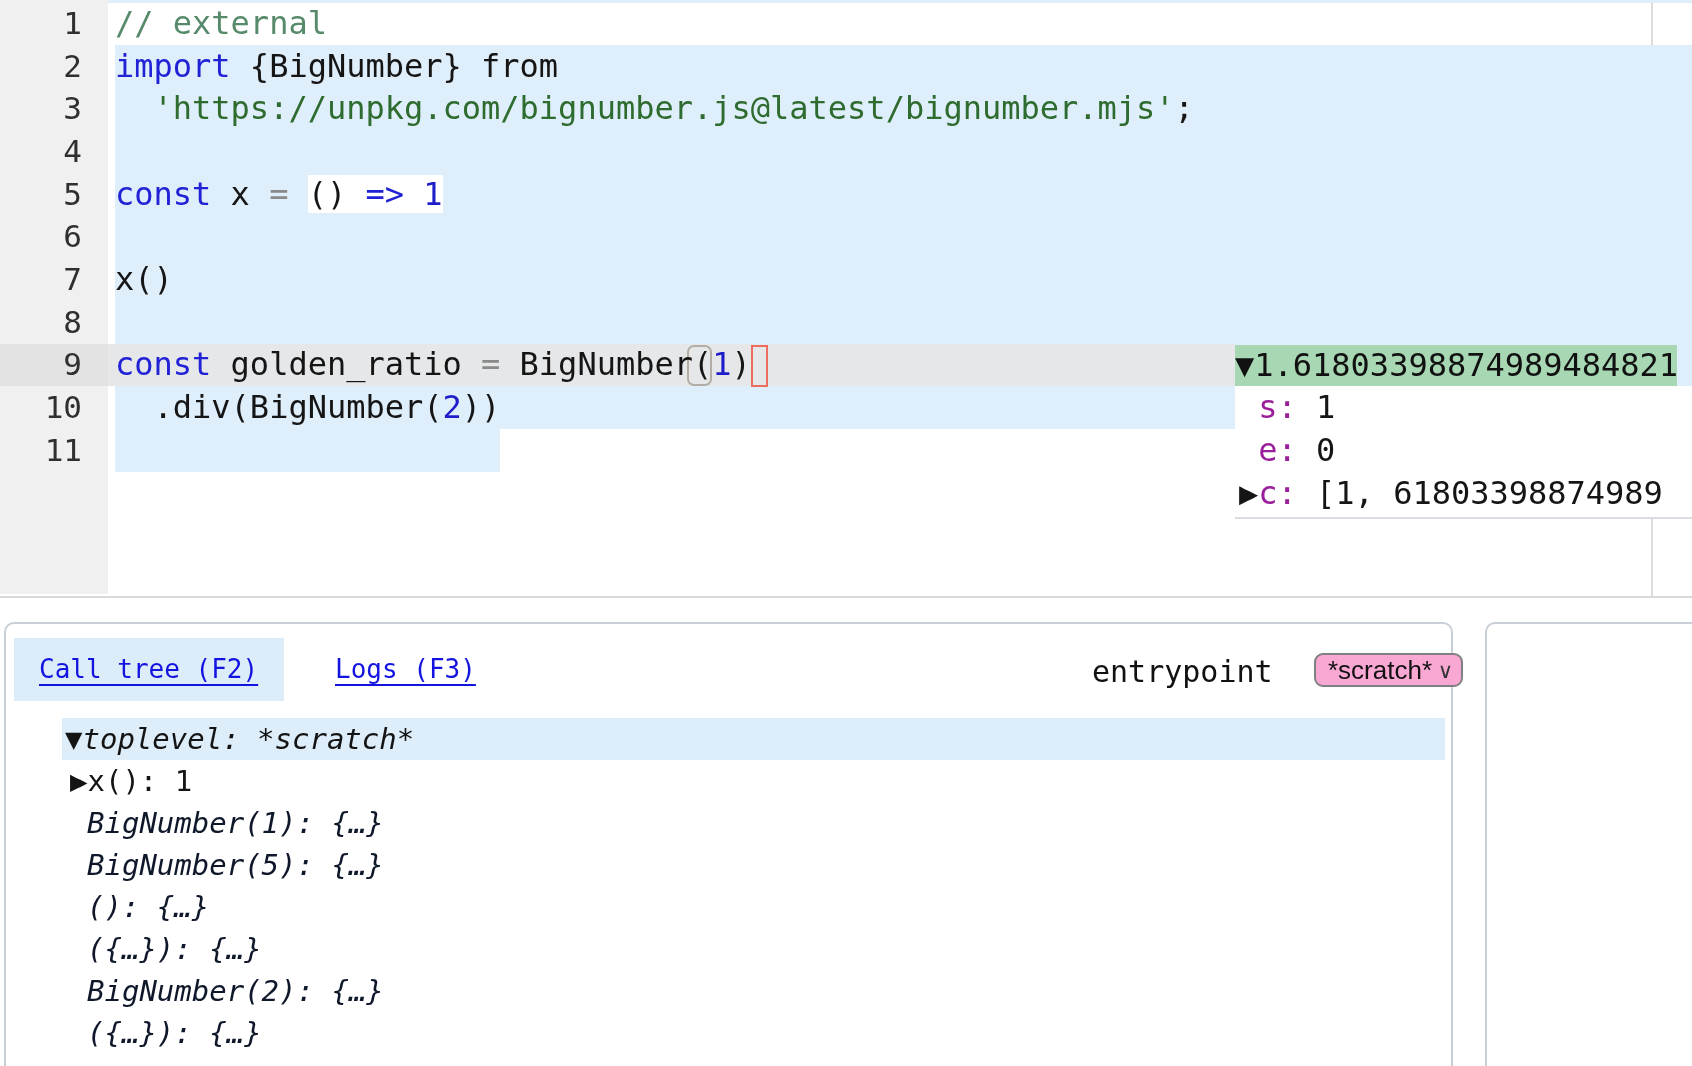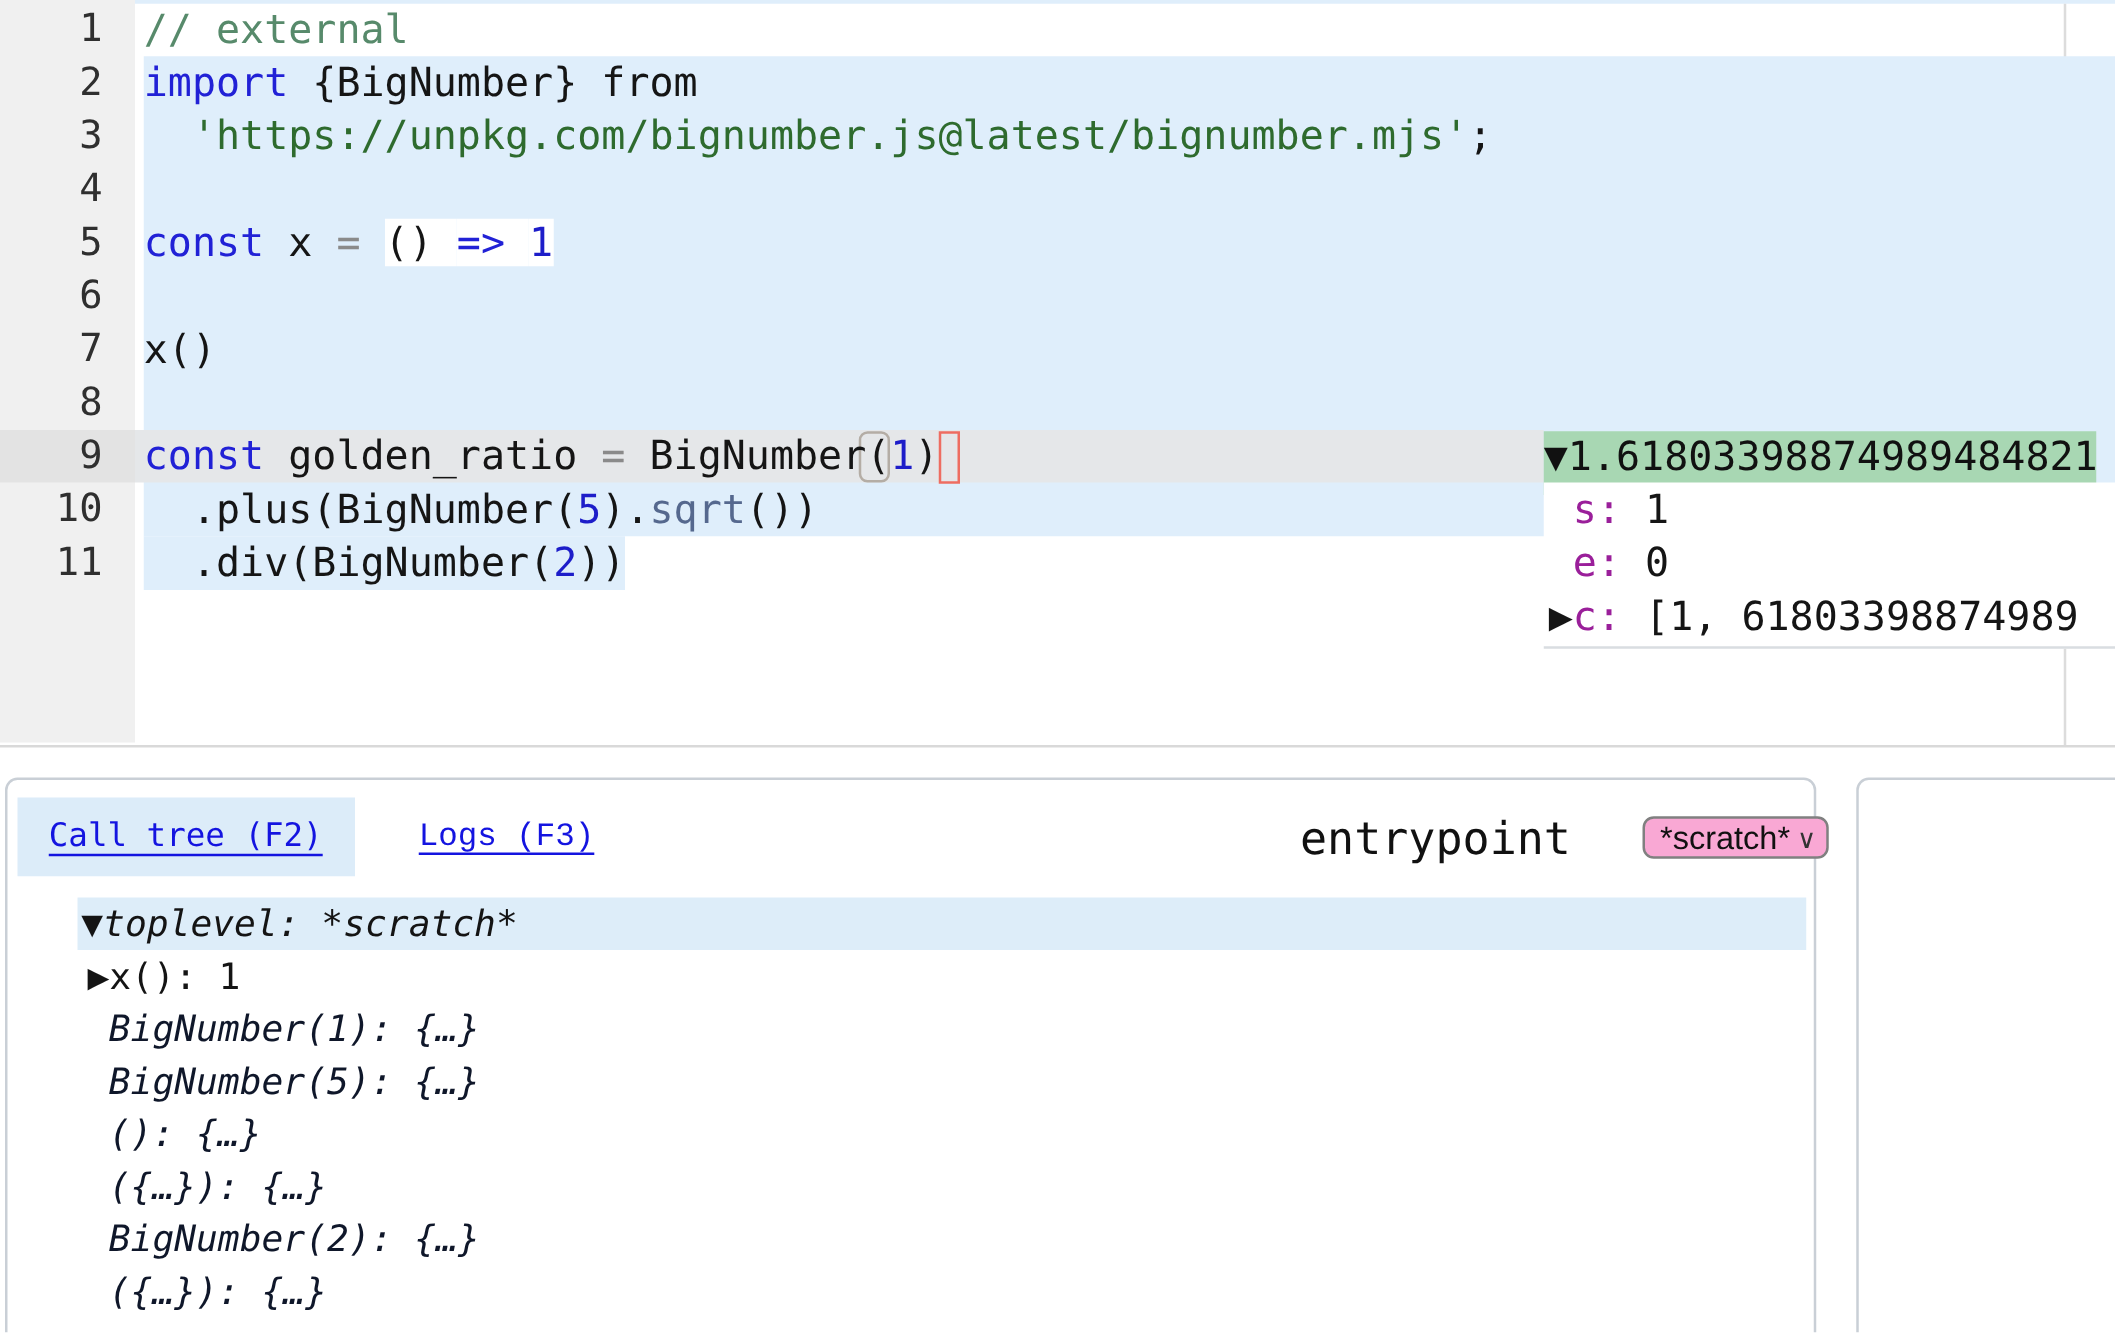--- a/index.html
+++ b/index.html
@@ -46,23 +46,23 @@
   #bottom-pane{left:4px;top:622px;width:1449px;height:480px;background:#fff;
                border:2px solid #c9cfd6;border-radius:10px;box-sizing:border-box;}
   #right-pane{left:1485px;top:622px;width:240px;height:480px;background:#fff;
               border:2px solid #c9cfd6;border-radius:10px;box-sizing:border-box;}
 
   #tab-active-bg{left:8px;top:14px;width:270px;height:63px;background:#dcecf9;}
   .tab{top:14px;height:63px;line-height:63px;font-size:26px;color:#1414e0;
        text-decoration:underline;text-decoration-thickness:2px;text-underline-offset:6px;
        white-space:pre;cursor:pointer;}
   #tab-call-tree{left:33px;}
-  #tab-logs{left:329px;font-family:Liberation Mono, monospace;}
+  #tab-logs{left:329px;}
 
-  #entrypoint-label{left:1034px;top:28px;font-size:36px;line-height:40px;color:#111;white-space:pre;}
+  #entrypoint-label{left:1086px;top:28px;font-size:30px;line-height:40px;color:#111;white-space:pre;}
   #entrypoint-select{left:1289px;top:29px;width:149px;height:34px;border:2px solid #808080;
                      border-radius:9px;background:#f9a8d4;box-sizing:border-box;
                      font-family:"Liberation Sans",sans-serif;font-size:26px;color:#111;
                      line-height:30px;padding-left:12px;cursor:pointer;margin-left:19px;}
   #select-chevron{position:absolute;right:8px;top:1px;font-size:21px;color:#333;
                   font-family:"DejaVu Sans",sans-serif;}
 
   #call-tree{left:32px;top:94px;width:1407px;}
   .tree-row{height:42px;line-height:42px;font-size:29px;white-space:pre;color:#141414;}
   .tree-row .lbl{font-style:italic;}
@@ -104,21 +104,20 @@
     <div class="abs" id="code-lines">
         <div class="code-line"><span class="tk-comment">// external</span></div>
         <div class="code-line"><span class="tk-keyword">import</span><span class="tk-plain"> {BigNumber} from</span></div>
         <div class="code-line"><span class="tk-plain">  </span><span class="tk-string">'https://unpkg.com/bignumber.js@latest/bignumber.mjs'</span><span class="tk-plain">;</span></div>
         <div class="code-line"></div>
         <div class="code-line"><span class="tk-keyword">const</span><span class="tk-plain"> x </span><span class="tk-operator">=</span><span class="tk-plain"> </span><span class="tk-plain tk-box">() </span><span class="tk-keyword tk-box">=&gt;</span><span class="tk-plain tk-box"> </span><span class="tk-number tk-box">1</span></div>
         <div class="code-line"></div>
         <div class="code-line"><span class="tk-plain">x()</span></div>
         <div class="code-line"></div>
         <div class="code-line"><span class="tk-keyword">const</span><span class="tk-plain"> golden_ratio </span><span class="tk-operator">=</span><span class="tk-plain"> BigNumber(</span><span class="tk-number">1</span><span class="tk-plain">)</span></div>
-        <div class="code-line"><span class="tk-plain">  .plus(BigNumber(</span><span class="tk-number">5</span><span class="tk-plain">).</span><span class="tk-property">sqrt</span><span class="tk-plain">())</span></div>
         <div class="code-line"><span class="tk-plain">  .div(BigNumber(</span><span class="tk-number">2</span><span class="tk-plain">))</span></div>
       </div>
     <div class="abs" id="cursor-box"></div>
 
     <div class="abs" id="green-bar"><span>▼</span><span>1.61803398874989484821</span></div>
 
     <div class="abs" id="result-overlay">
         <div class="prop-row"><span> </span><span class="prop-key">s:</span><span> 1</span></div>
         <div class="prop-row"><span> </span><span class="prop-key">e:</span><span> 0</span></div>
         <div class="prop-row"><span>▶</span><span class="prop-key">c:</span><span> [1, 61803398874989</span></div>

